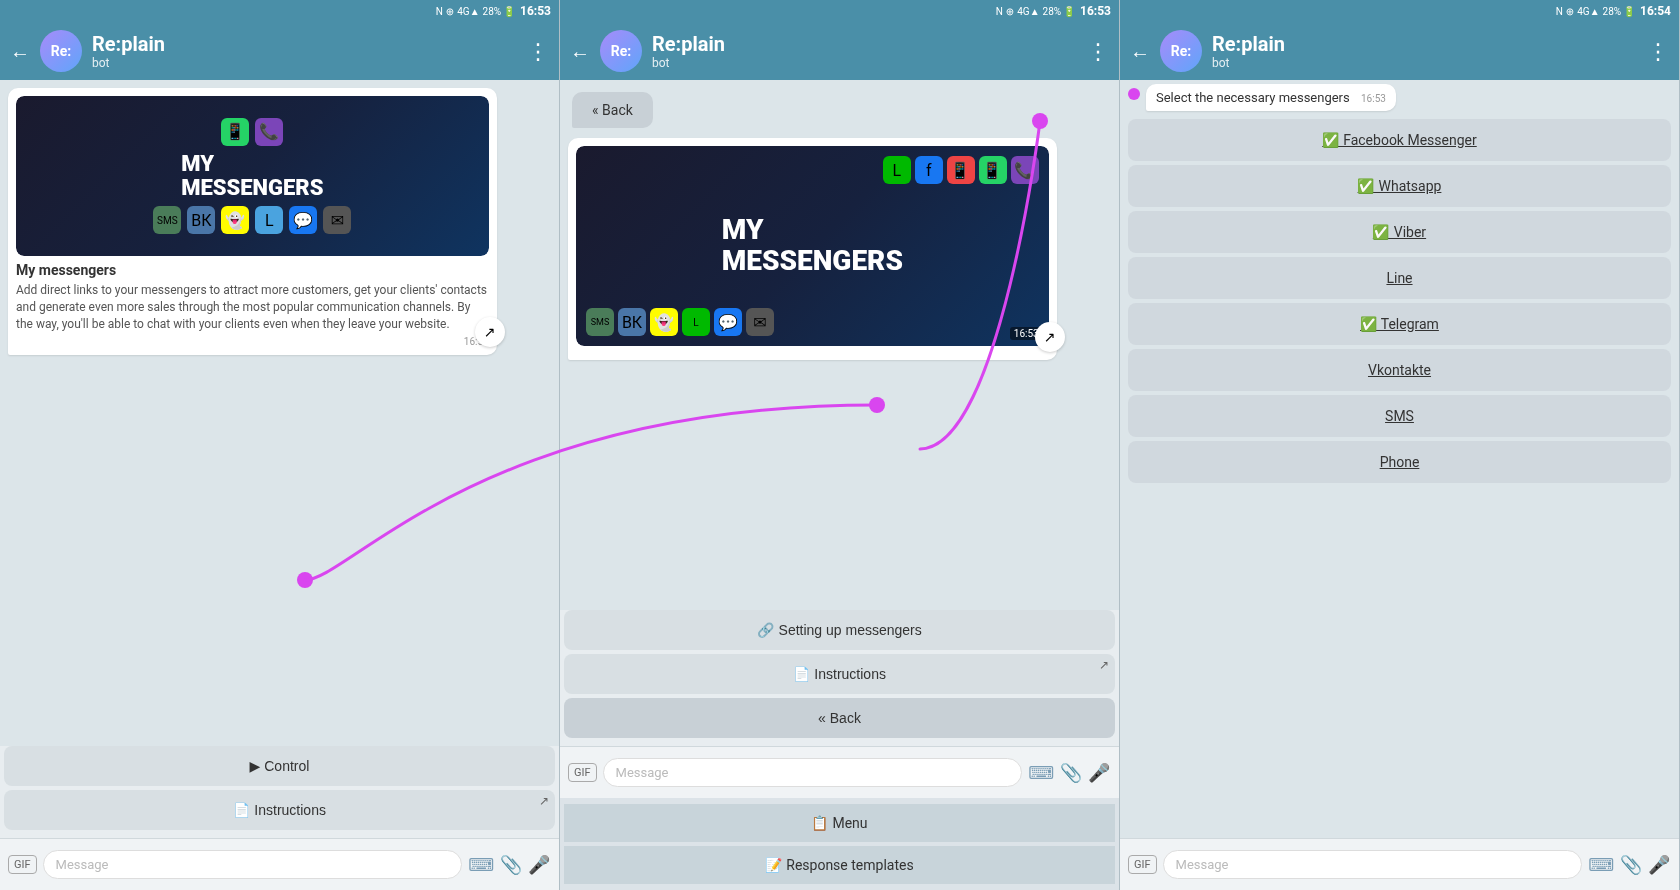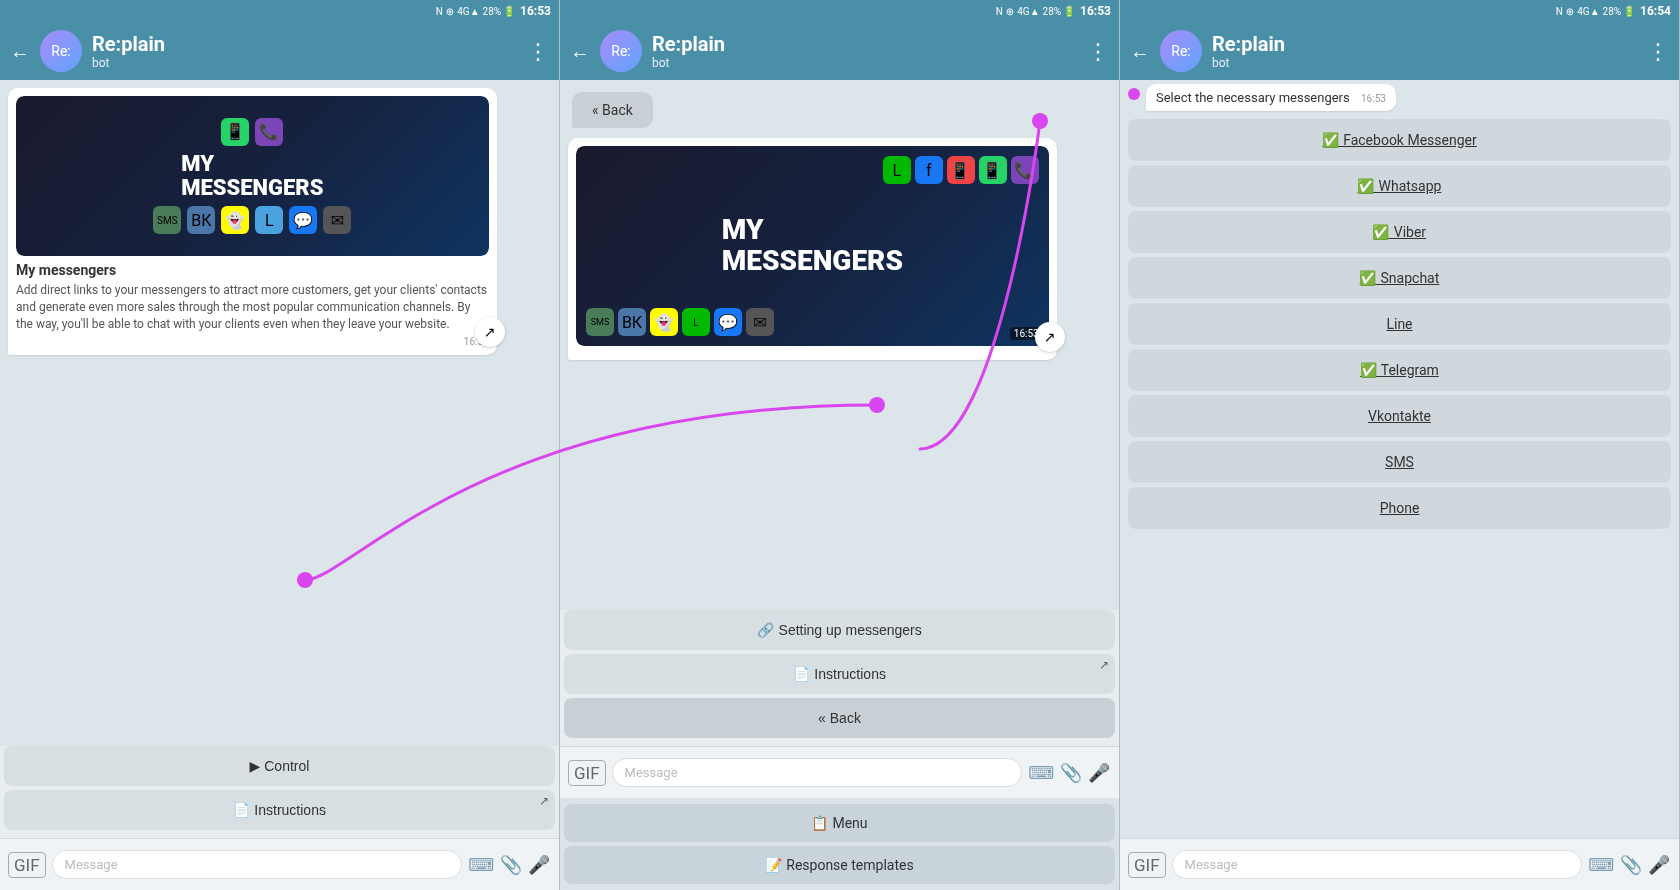--- a/index.html
+++ b/index.html
@@ -58,21 +58,21 @@
     }
     .avatar {
       width: 42px;
       height: 42px;
       border-radius: 50%;
       background: linear-gradient(135deg, #a78bfa, #60a5fa);
       display: flex;
       align-items: center;
       justify-content: center;
       font-size: 14px;
-      font-weight: normal;
+      font-weight: bold;
       color: white;
       flex-shrink: 0;
     }
     .header-info { flex: 1; }
     .header-name { font-size: 20px; font-weight: 700; }
     .header-sub { font-size: 12px; opacity: 0.85; }
     .more-btn { font-size: 22px; cursor: pointer; color: white; }
 
     
     .chat-area {
@@ -214,21 +214,21 @@
       align-items: center;
       padding: 6px 8px;
       gap: 6px;
       border-top: 1px solid #d0d8dc;
       height: 52px;
     }
     .gif-btn {
       border: 1px solid #aaa;
       border-radius: 4px;
       padding: 2px 5px;
-      font-size: 17px;
+      font-size: 11px;
       color: #666;
       cursor: pointer;
     }
     .msg-input {
       flex: 1;
       border: 1px solid #ddd;
       border-radius: 20px;
       padding: 6px 12px;
       font-size: 13px;
       color: #999;
@@ -243,21 +243,21 @@
     
     .quick-buttons {
       background: #dce3e8;
       padding: 6px 4px;
       display: flex;
       flex-direction: column;
       gap: 4px;
     }
     .quick-btn {
       background: #c8d4da;
-      border-radius: 8px;
+      border-radius: 0;
       padding: 11px 10px;
       text-align: center;
       font-size: 14px;
       color: #333;
       cursor: pointer;
     }
 
     
     .select-header-msg {
       background: white;
@@ -499,23 +499,20 @@
 
     <div class="messenger-item checked">
       <span>✅ Facebook Messenger</span>
     </div>
     <div class="messenger-item checked">
       <span>✅ Whatsapp</span>
     </div>
     <div class="messenger-item checked">
       <span>✅ Viber</span>
     </div>
-    <div class="messenger-item checked">
-      <span>✅ Snapchat</span>
-    </div>
     <div class="messenger-item">
       <span>Line</span>
     </div>
     <div class="messenger-item checked">
       <span>✅ Telegram</span>
     </div>
     <div class="messenger-item">
       <span>Vkontakte</span>
     </div>
     <div class="messenger-item">

